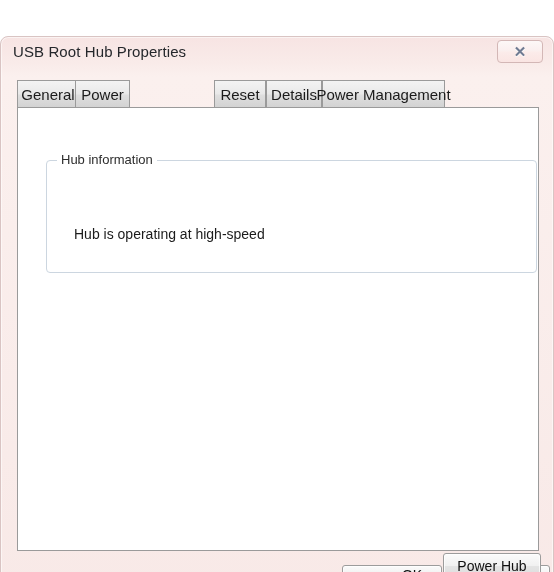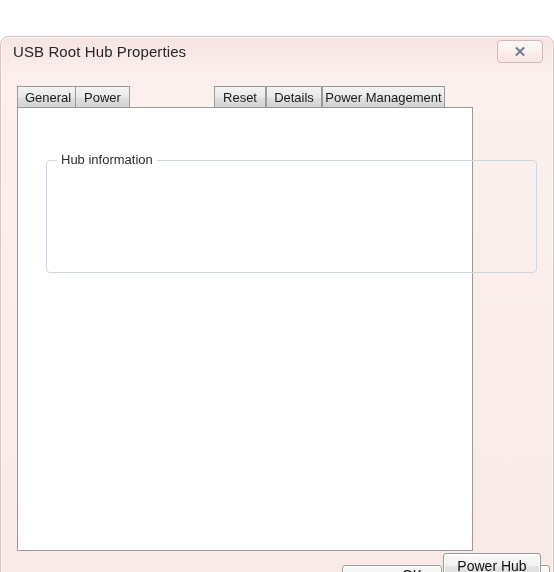--- a/index.html
+++ b/index.html
@@ -75,47 +75,47 @@
 
   
   #tabstrip {
     position: absolute;
     left: 8px; top: 14px;
     width: 522px; height: 27px;
   }
   .tab {
     position: absolute;
     bottom: 0;
-    height: 22px;
+    height: 28px;
     box-sizing: border-box;
     border: 1px solid #9a9a9a;
     border-bottom: none;
     background: linear-gradient(to bottom, #f3f3f3 0%, #e9e9e9 46%, #dedede 54%, #d2d2d2 100%);
     display: flex;
     align-items: center;
     justify-content: center;
-    font-size: 13px;
+    font-size: 15px;
     color: #1b1b1b;
     cursor: pointer;
     white-space: nowrap;
   }
   .tab.active {
     height: 27px;
     background: #ffffff;
     border: 1px solid #9a9a9a;
     border-bottom: 1px solid #ffffff;
     font-size: 14px;
     z-index: 6;
   }
 
   
   #tabpage {
     position: absolute;
     left: 8px; top: 40px;
-    width: 456px; height: 444px;
+    width: 522px; height: 444px;
     box-sizing: border-box;
     border: 1px solid #9a9a9a;
     background: #ffffff;
     z-index: 3;
   }
 
   
   #groupbox {
     position: absolute;
     left: 28px; top: 52px;
@@ -193,20 +193,21 @@
     </div>
   </div>
 
   <div id="client">
 
     <div id="tabpage">
 
       <div id="groupbox">
         <div id="group-label">Hub information</div>
       </div>
+      <div id="hub-status-text" style="left:56px; top:118px;">Hub is operating at high-speed</div>
 
       <div class="btn" id="reset-hub-button">Power Hub</div>
     </div>
 
     <div id="tabstrip">
       <div class="tab" style="left:0px;   width:62px;">General</div>
       <div class="tab" style="left:58px;  width:55px;">Power</div>
       <div class="tab" style="left:197px; width:52px;">Reset</div>
       <div class="tab" style="left:249px; width:56px;">Details</div>
       <div class="tab" style="left:305px; width:123px;">Power Management</div>

